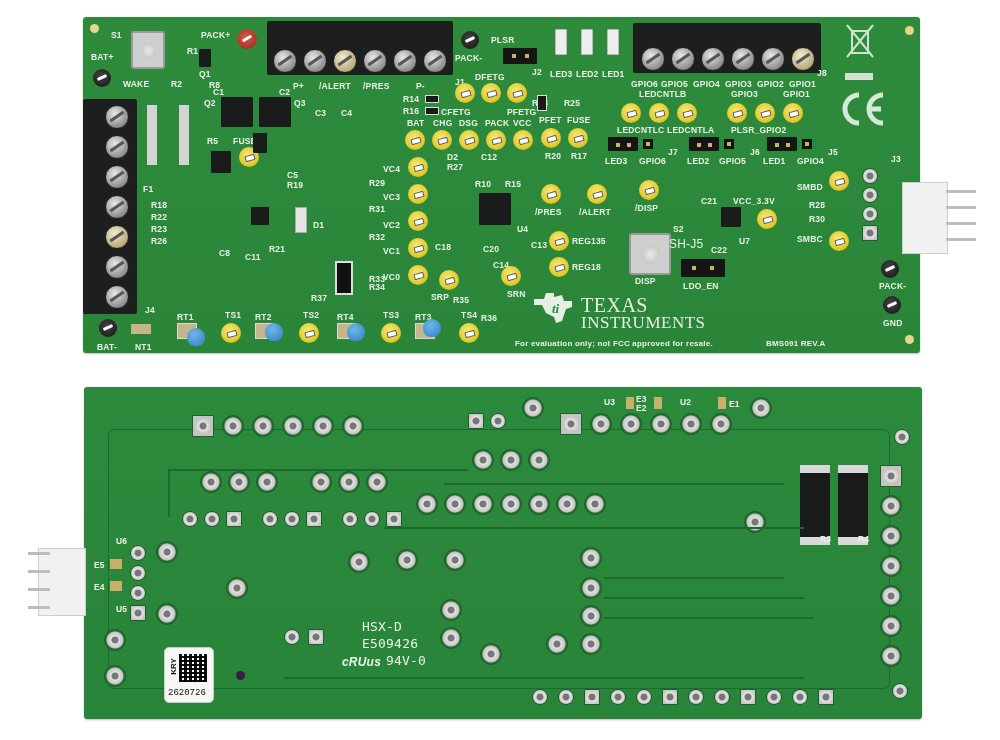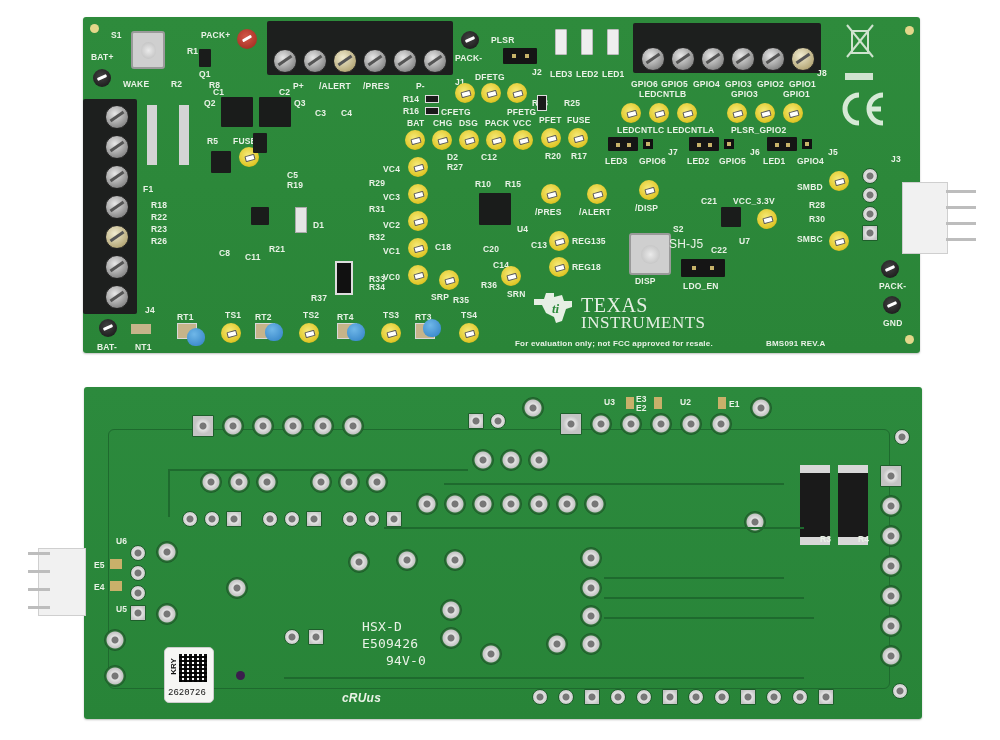--- a/index.html
+++ b/index.html
@@ -235,21 +235,21 @@
   <div class="tp" style="left:466px;top:214px;"></div>
   <div class="tp" style="left:466px;top:240px;"></div>
   <span class="silk" style="left:489px;top:220px;">REG135</span>
   <span class="silk" style="left:489px;top:246px;">REG18</span>
   <span class="silk" style="left:448px;top:224px;">C13</span>
 
   <div class="tp" style="left:356px;top:253px;"></div>
   <div class="tp" style="left:418px;top:249px;"></div>
   <span class="silk" style="left:348px;top:276px;">SRP</span>
   <span class="silk" style="left:370px;top:279px;">R35</span>
-  <span class="silk" style="left:398px;top:264px;">R36</span>
+  <span class="silk" style="left:398px;top:297px;">R36</span>
   <span class="silk" style="left:424px;top:273px;">SRN</span>
 
   <div style="position:absolute;left:252px;top:244px;width:14px;height:30px;background:#111;border:2px solid #ddd;"></div>
   <span class="silk" style="left:228px;top:277px;">R37</span>
 
   <span class="silk" style="left:556px;top:73px;">LEDCNTLB</span>
   <span class="silk" style="left:648px;top:73px;">GPIO3</span>
   <span class="silk" style="left:700px;top:73px;">GPIO1</span>
   <div class="tp" style="left:538px;top:86px;"></div>
   <div class="tp" style="left:566px;top:86px;"></div>
@@ -469,21 +469,21 @@
   <div style="position:absolute;left:26px;top:172px;width:12px;height:10px;background:#c9b06a;"></div>
   <div class="via sm" style="left:46px;top:178px;"></div>
   <span class="silk" style="left:10px;top:196px;">E4</span>
   <div style="position:absolute;left:26px;top:194px;width:12px;height:10px;background:#c9b06a;"></div>
   <div class="via sm" style="left:46px;top:198px;"></div>
   <span class="silk" style="left:32px;top:218px;">U5</span>
   <div class="via sm sq" style="left:46px;top:218px;"></div>
 
   <span class="silk" style="left:278px;top:233px;font-family:'DejaVu Sans Mono',monospace;font-weight:normal;font-size:13px;">HSX-D</span>
   <span class="silk" style="left:278px;top:250px;font-family:'DejaVu Sans Mono',monospace;font-weight:normal;font-size:13px;">E509426</span>
-  <span class="silk" style="left:258px;top:269px;font-size:12px;font-style:italic;margin-top:36px;">cRUus</span>
+  <span class="silk" style="left:258px;top:269px;font-size:12px;font-style:italic;">cRUus</span>
   <span class="silk" style="left:302px;top:267px;font-family:'DejaVu Sans Mono',monospace;font-weight:normal;font-size:13px;">94V-0</span>
 
   <div class="barcode" style="left:80px;top:260px;width:48px;height:54px;">
     <div style="position:absolute;left:14px;top:6px;width:28px;height:28px;background:repeating-linear-gradient(90deg,#111 0 3px,#fff 3px 5px),repeating-linear-gradient(0deg,#111 0 2px,transparent 2px 4px);background-blend-mode:multiply;"></div>
     <span style="position:absolute;left:0px;top:14px;font-size:8px;color:#111;transform:rotate(-90deg);font-weight:bold;">KRY</span>
     <span style="position:absolute;left:3px;top:40px;font-size:9px;color:#111;font-family:'Liberation Mono',monospace;">2620726</span>
   </div>
   <div style="position:absolute;left:152px;top:284px;width:9px;height:9px;border-radius:50%;background:#3b1d4d;"></div>
 
   <div class="trace" style="left:84px;top:82px;width:2px;height:48px;"></div>

